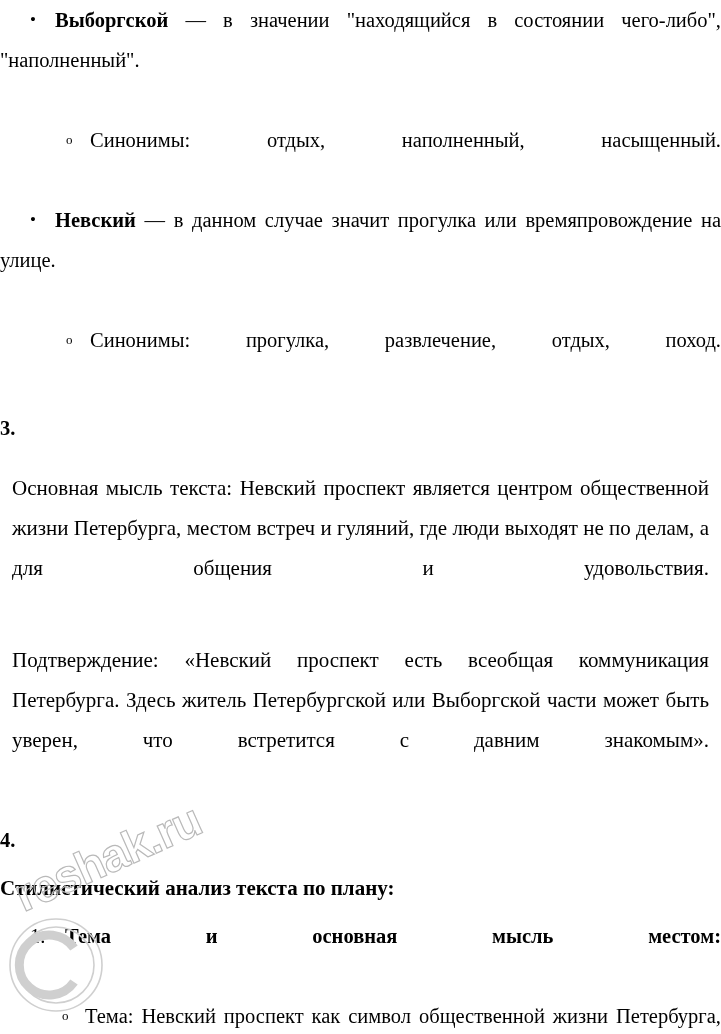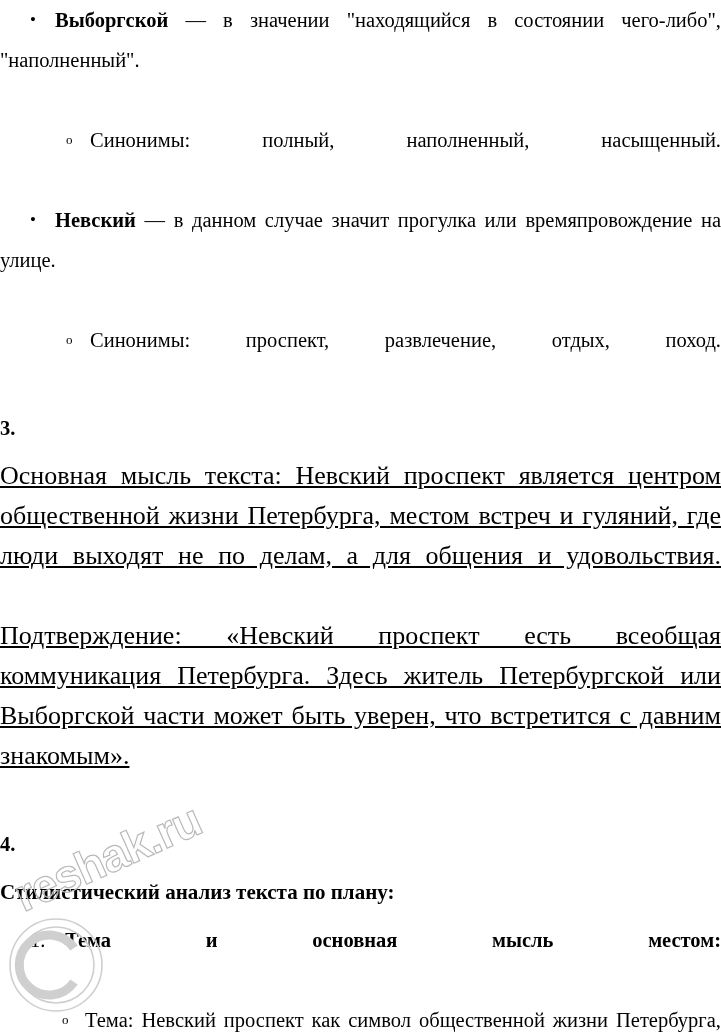--- a/index.html
+++ b/index.html
@@ -19,27 +19,26 @@
   .page {
     position: relative;
     width: 721px;
     height: 1034px;
     box-sizing: border-box;
     padding: 0;
   }
 
   
   .para {
-    font-size: 26px;
+    font-size: 21px;
     line-height: 40px;
     text-align: justify;
     text-justify: inter-word;
-    margin: 0;
-    position: relative;
-    text-decoration: underline;
+    margin: 12px;
+    position: relative;
   }
   .para.last-line-left::after {
     content: "";
     display: inline-block;
     width: 100%;
   }
 
   
   .section-num {
     font-size: 20.5px;
@@ -181,29 +180,29 @@
       <circle cx="48" cy="48" r="38" fill="none" stroke="#cfcfcf" stroke-width="1.6"></circle>
       <path d="M66 31 A30 30 0 1 0 66 65" fill="none" stroke="#cfcfcf" stroke-width="9"></path>
     </svg>
   </div>
 
   <div class="li li-l1">
     <span class="marker">•</span><b>Выборгской</b><span> — в значении "находящийся в состоянии чего-либо", "наполненный".</span>
   </div>
 
   <div class="li li-l2">
-    <span class="marker">o</span><span>Синонимы: полный, наполненный, насыщенный.</span>
+    <span class="marker">o</span><span>Синонимы: отдых, наполненный, насыщенный.</span>
   </div>
 
   <div class="li li-l1">
     <span class="marker">•</span><b>Невский</b><span> — в данном случае значит прогулка или времяпровождение на улице.</span>
   </div>
 
   <div class="li li-l2">
-    <span class="marker">o</span><span>Синонимы: проспект, развлечение, отдых, поход.</span>
+    <span class="marker">o</span><span>Синонимы: прогулка, развлечение, отдых, поход.</span>
   </div>
 
   <div class="spacer-s"></div>
 
   <div class="section-num">3.</div>
 
   <div class="spacer-s"></div>
 
   <p class="para last-line-left">Основная мысль текста: Невский проспект является центром общественной жизни Петербурга, местом встреч и гуляний, где люди выходят не по делам, а для общения и удовольствия.</p>
 

